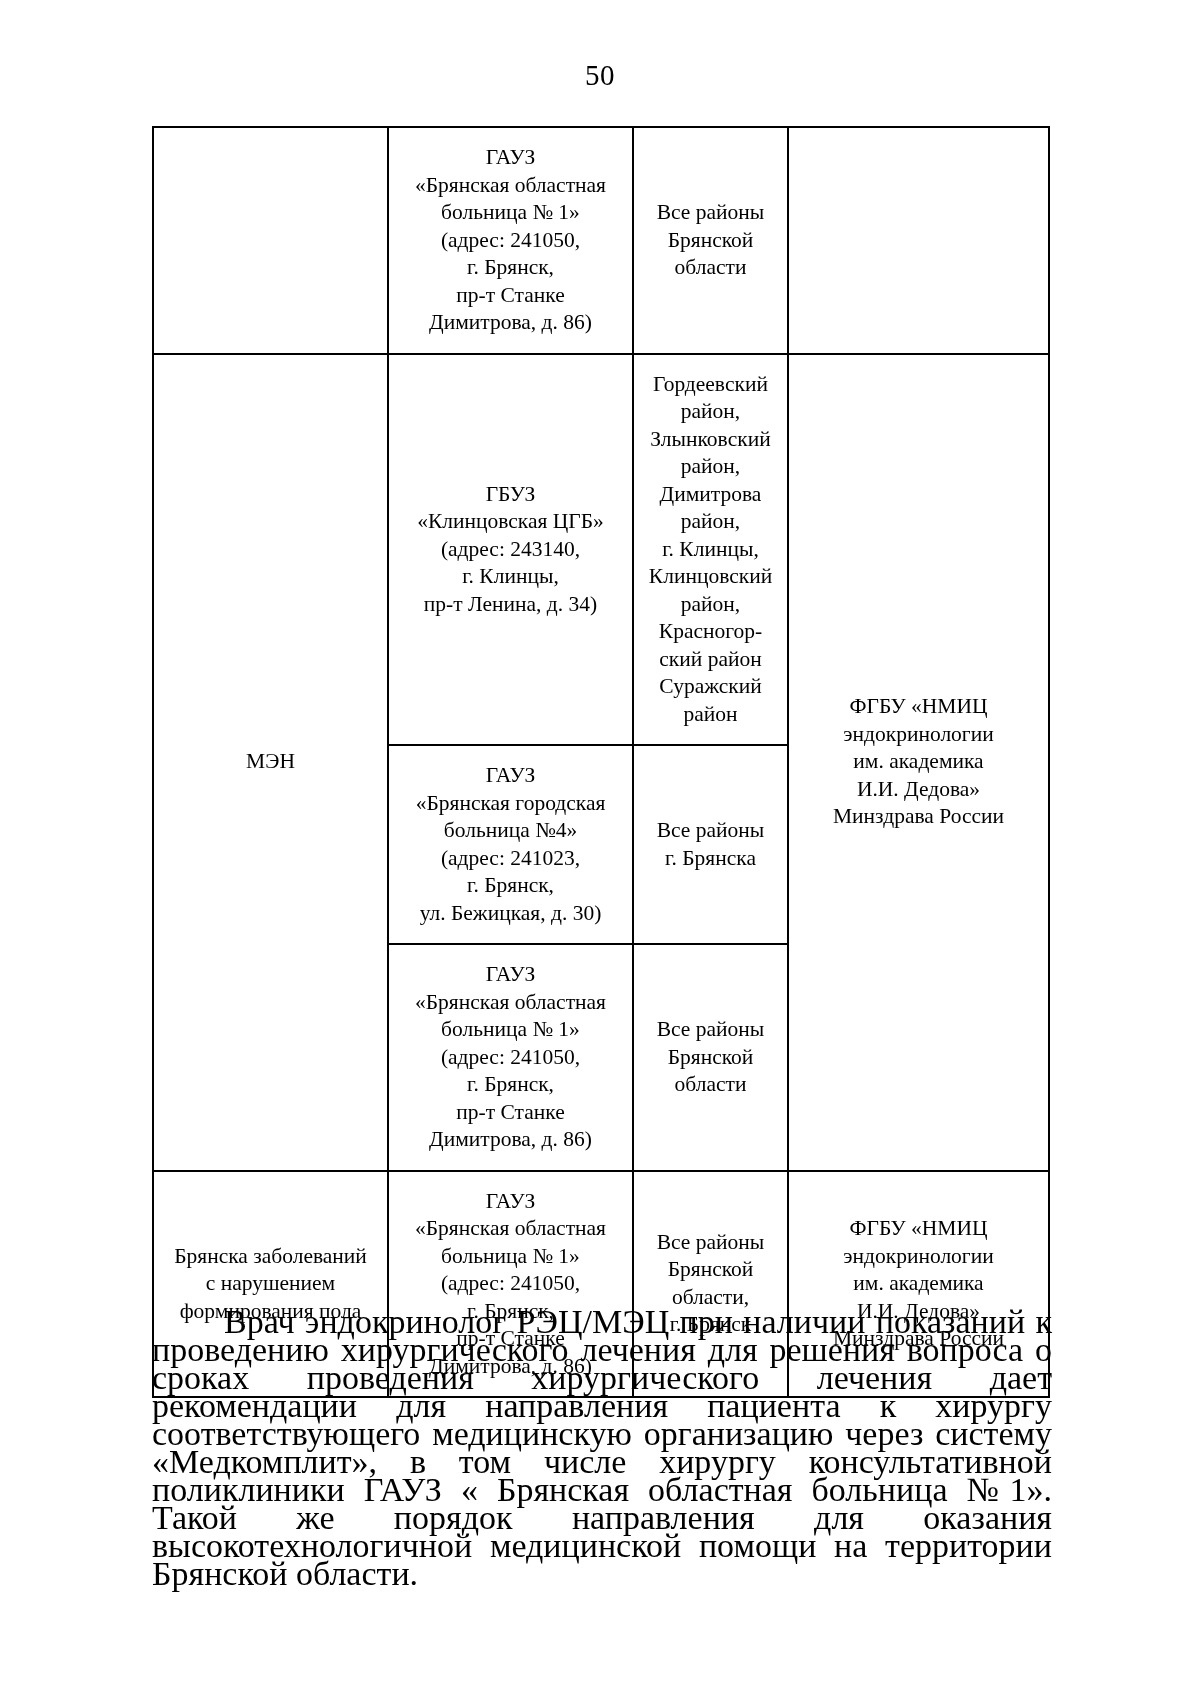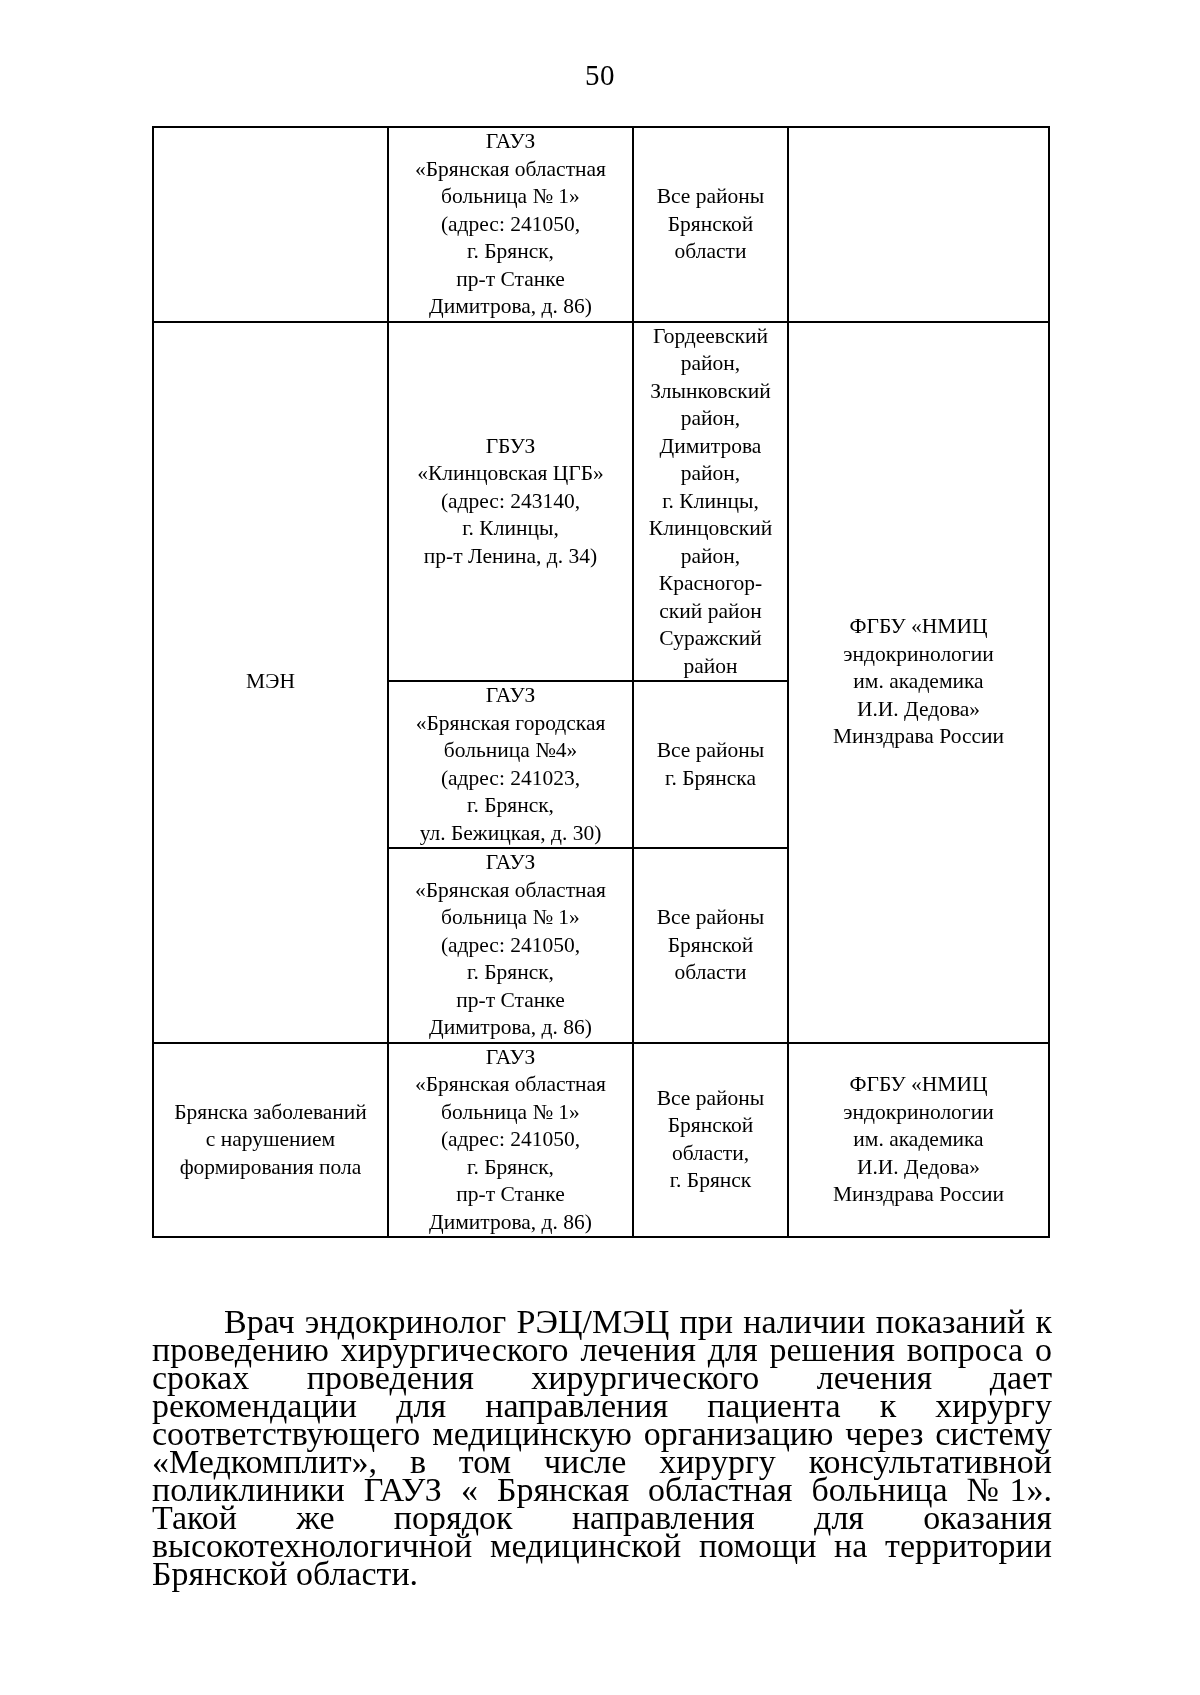--- a/index.html
+++ b/index.html
@@ -43,21 +43,21 @@
     width: 896px;
     border-collapse: collapse;
     table-layout: fixed;
   }
   .reg-table td {
     border: 2px solid #000000;
     text-align: center;
     vertical-align: middle;
     font-size: 21.5px;
     line-height: 27.5px;
-    padding: 0 3px;
+    padding: 16px 3px;
   }
   .c-cond { width: 235px; }
   .c-org  { width: 245px; }
   .c-area { width: 155px; }
   .c-fed  { width: 261px; }
 
   .cell-lines {
     white-space: pre-line;
   }
 

